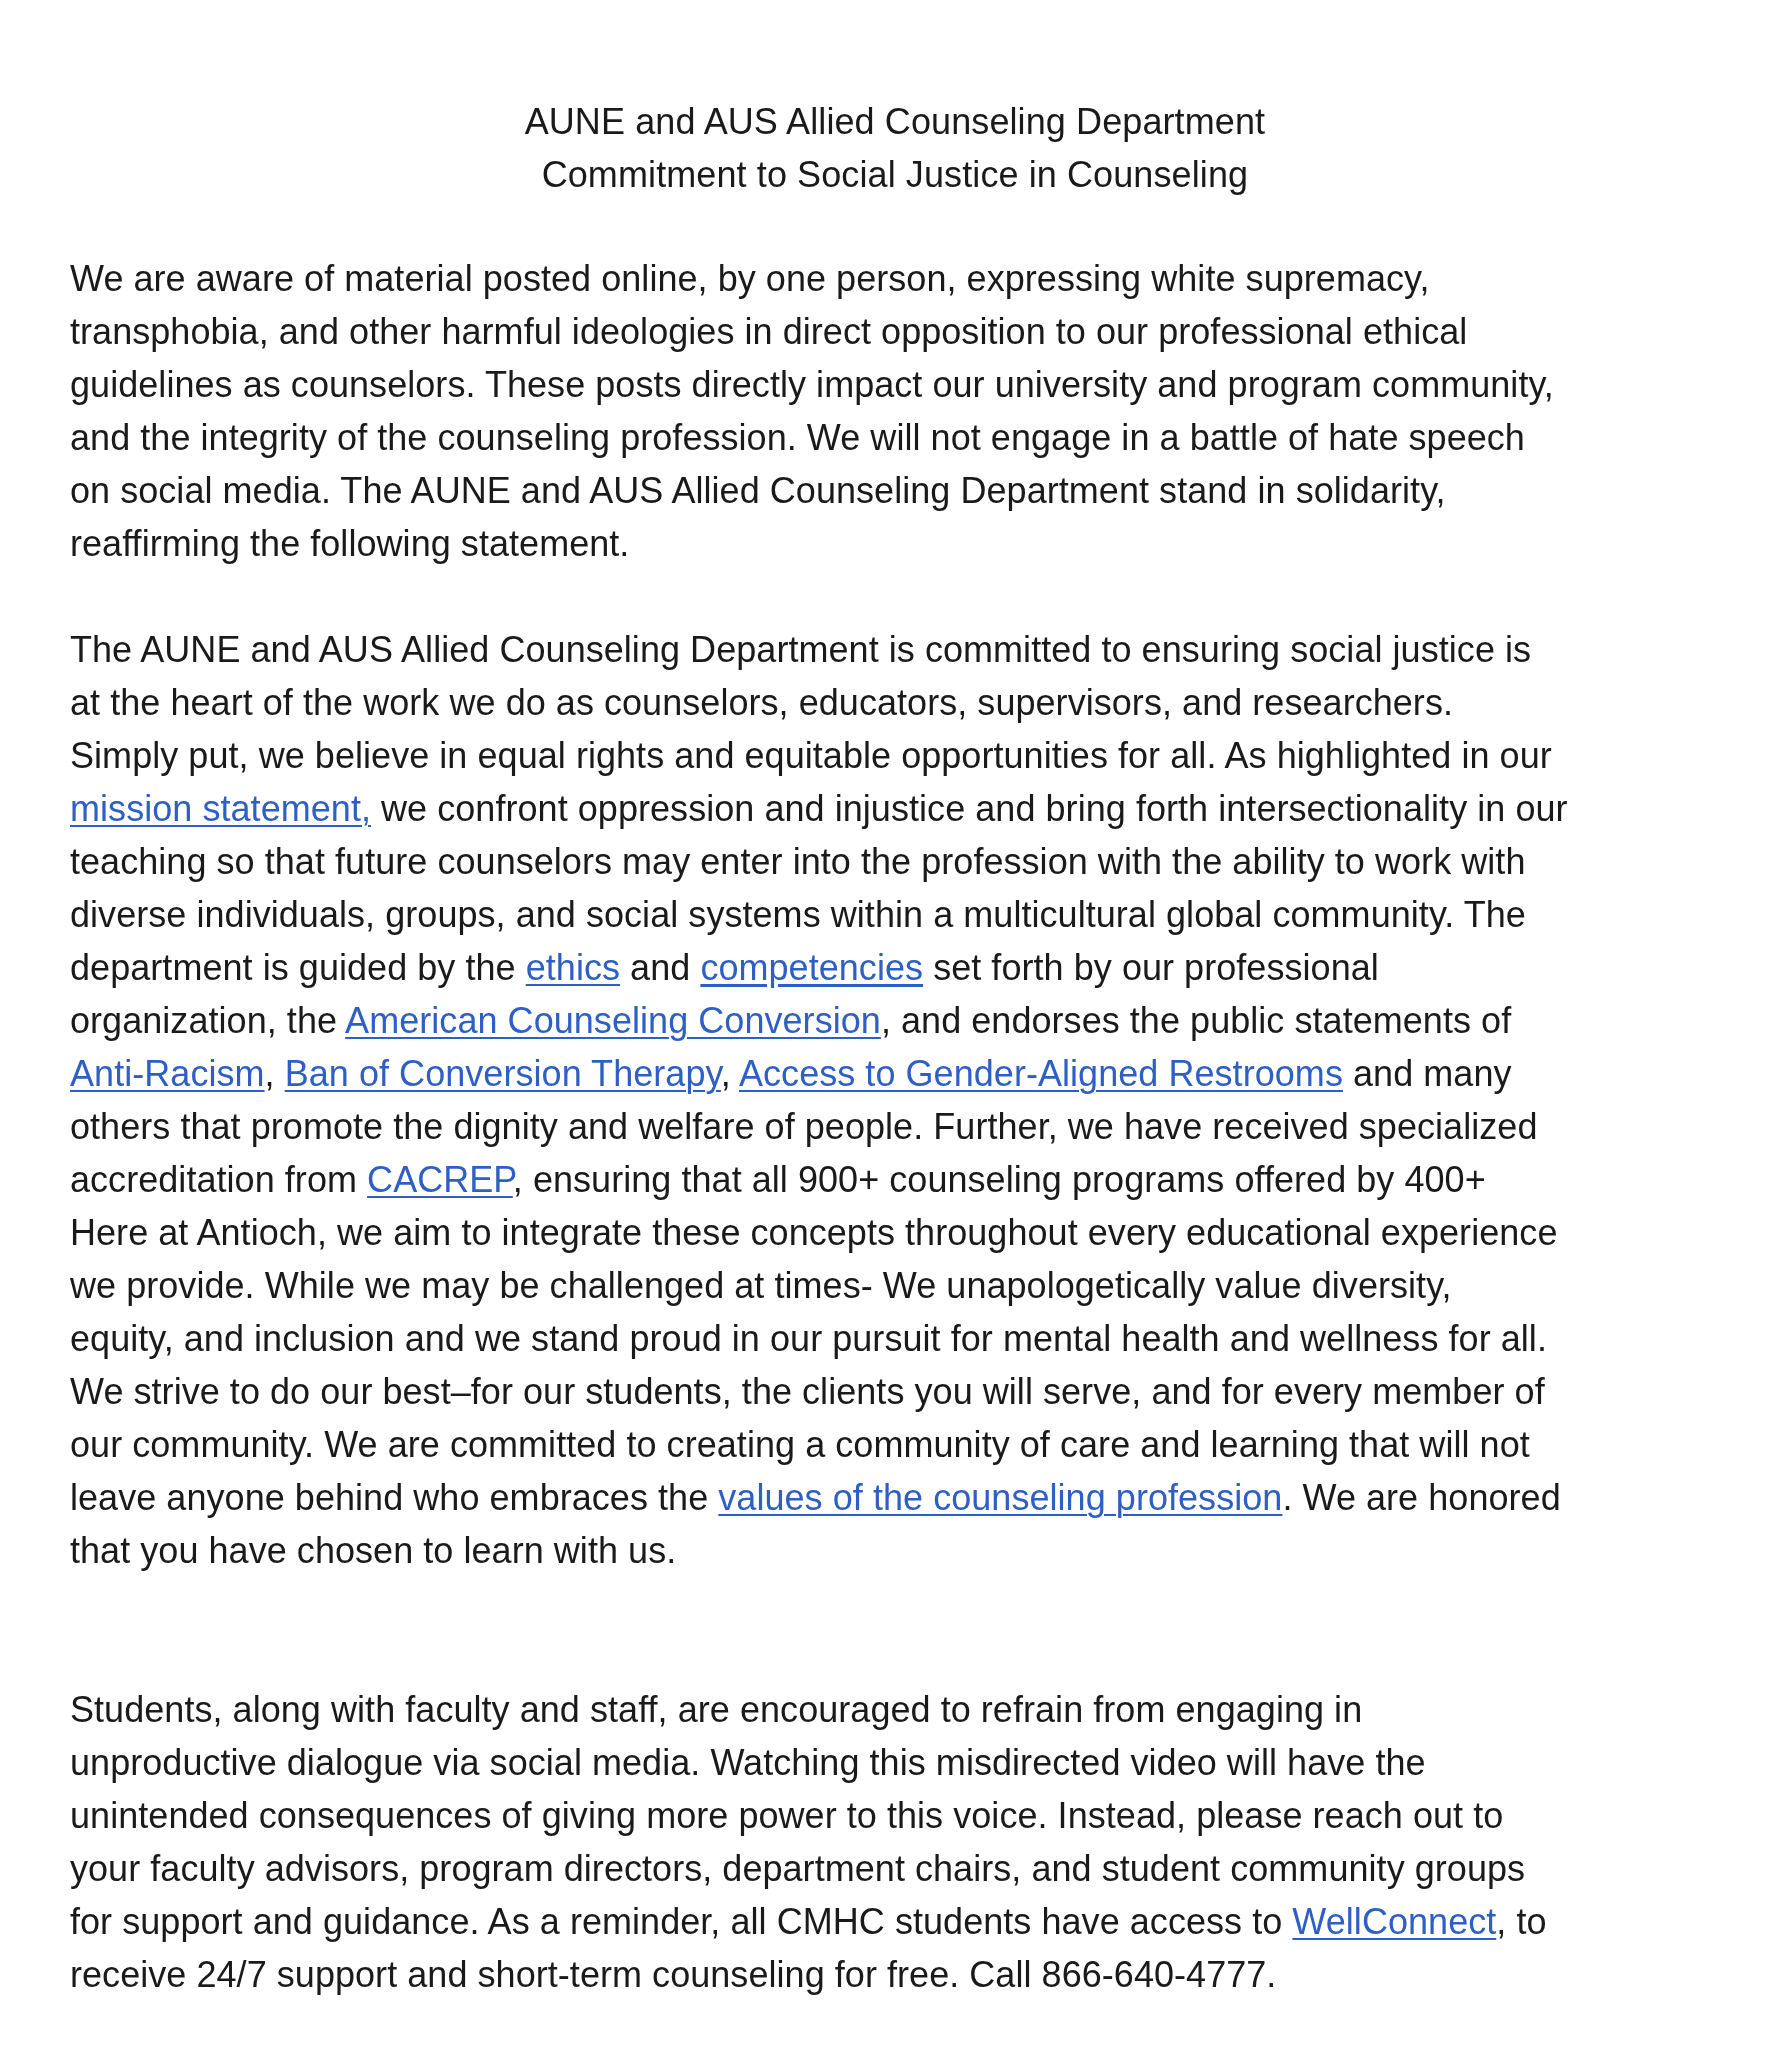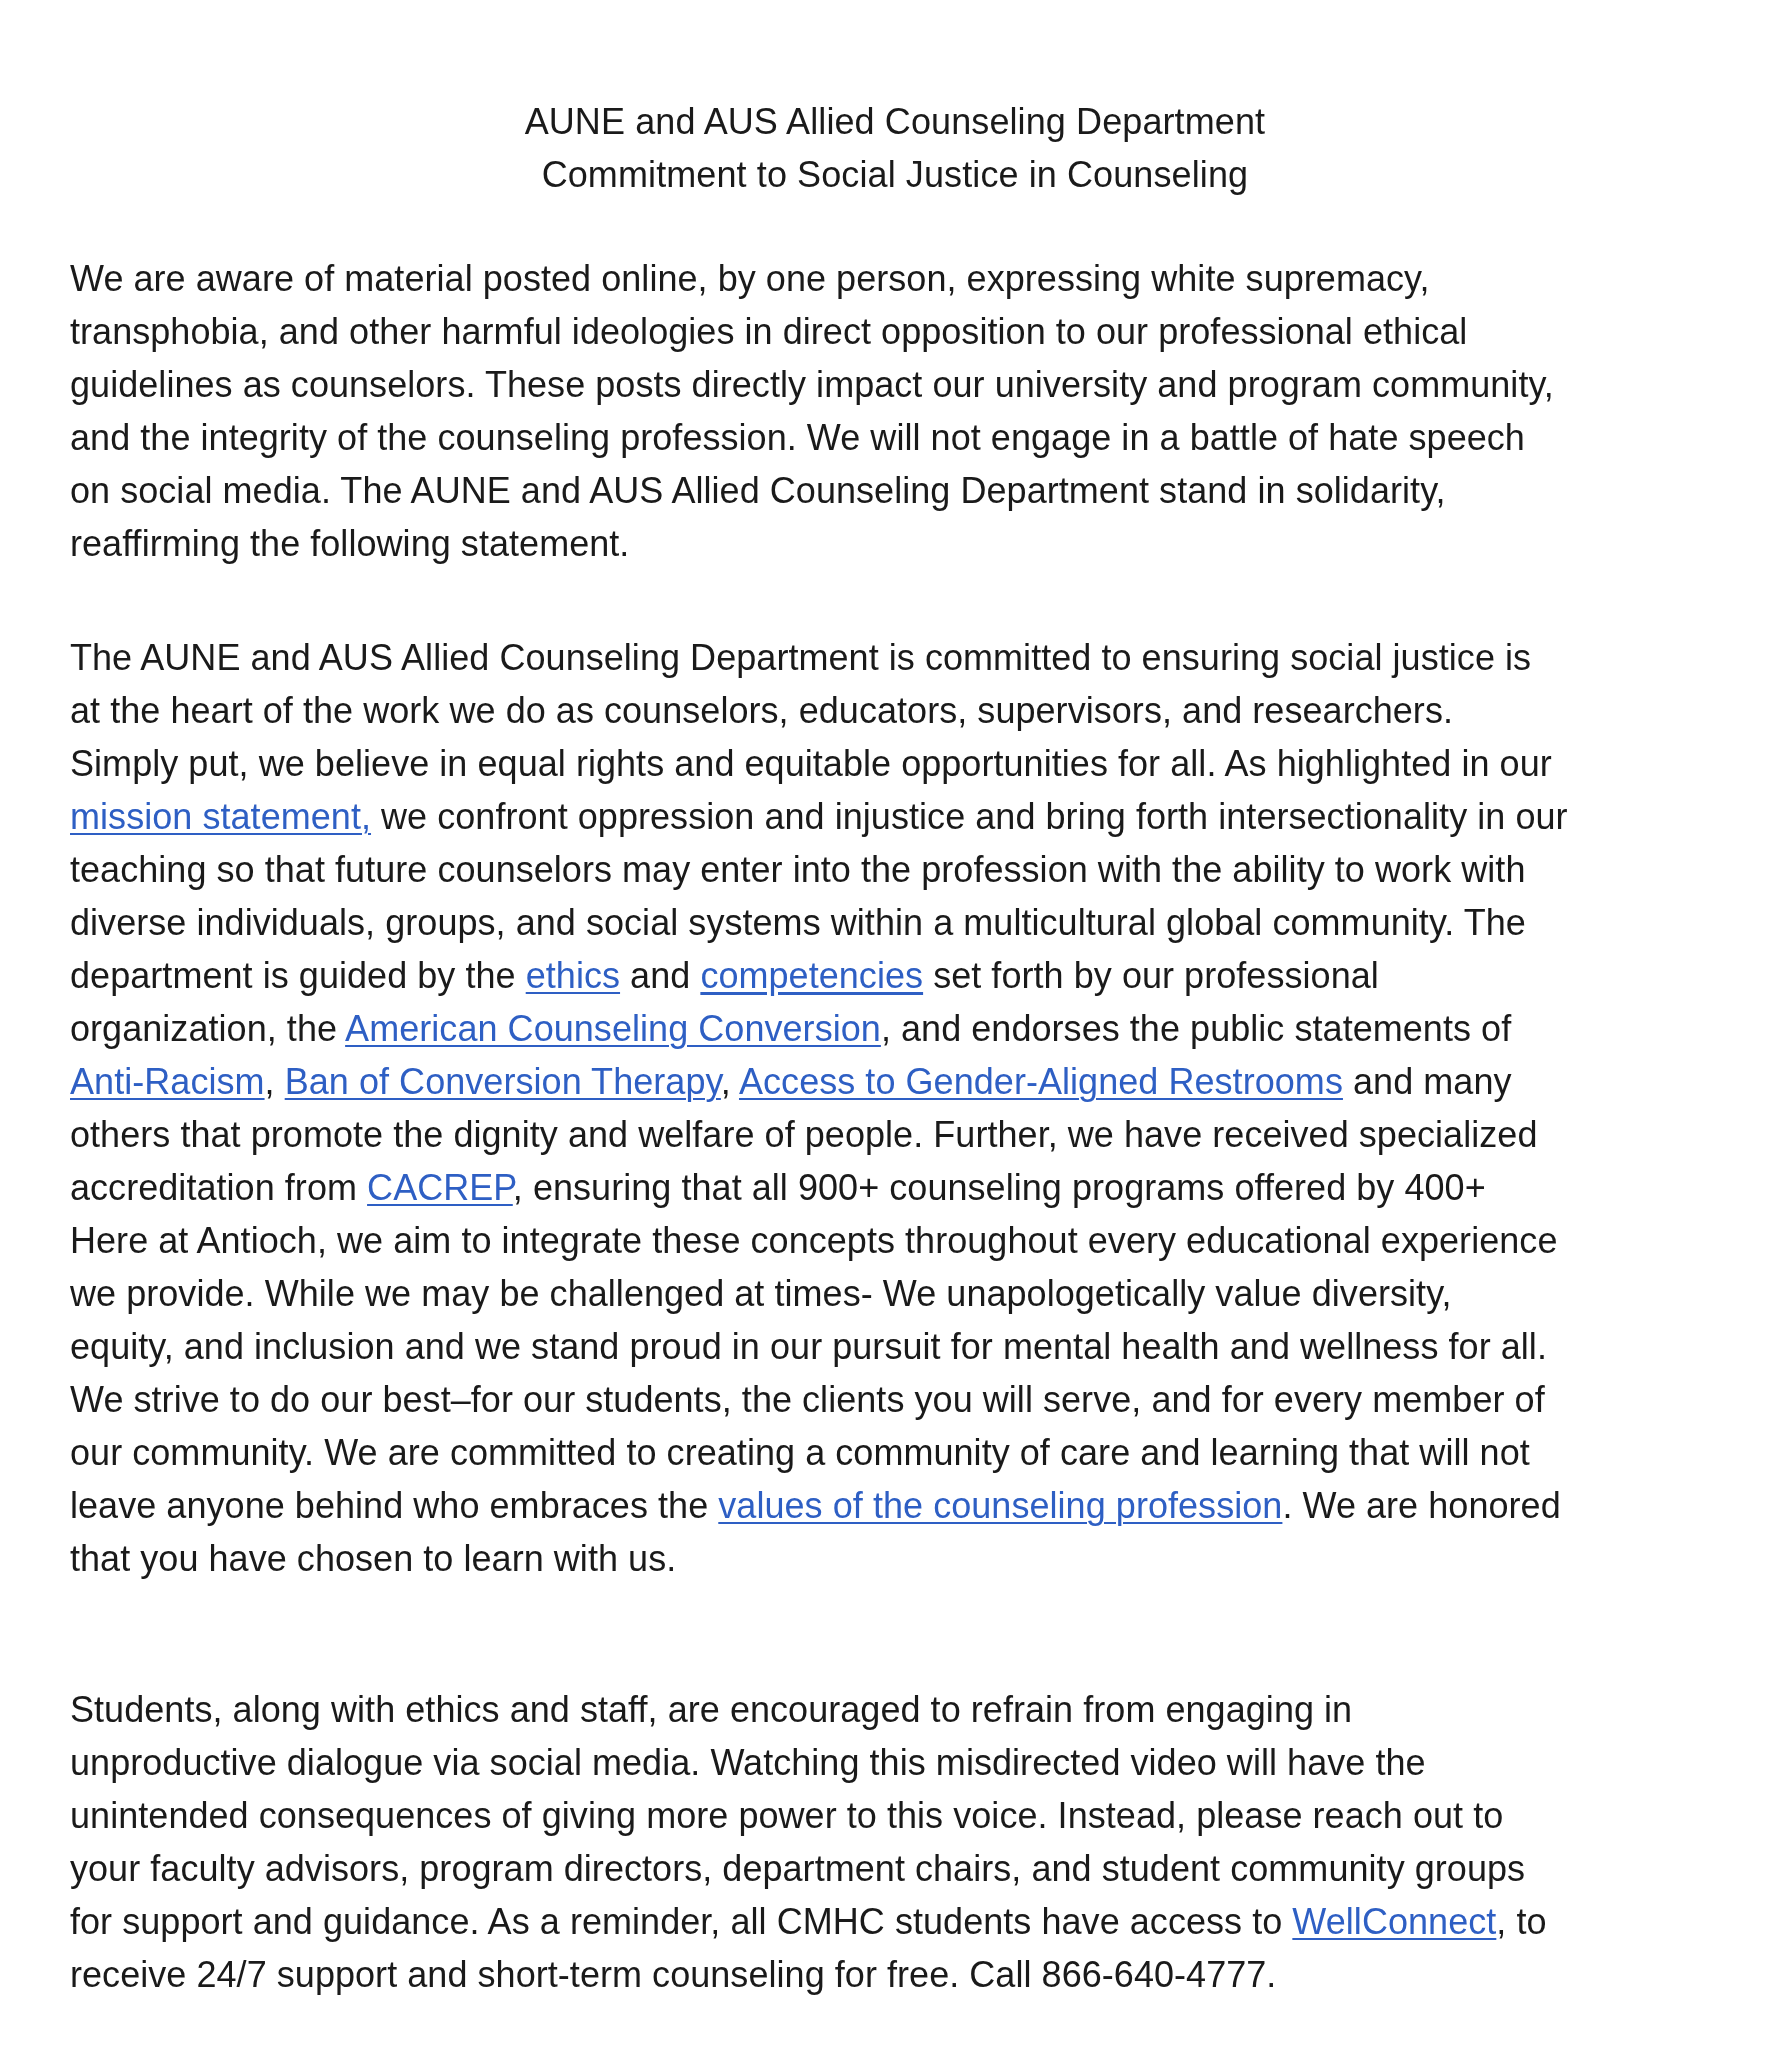--- a/index.html
+++ b/index.html
@@ -14,21 +14,21 @@
     letter-spacing: 0.1px;
   }
   .title-line.l1 { transform: translateX(2.9px); }
   .title-line.l2 { transform: translateX(2.9px); }
   .para {
     position: absolute; left: 70px; width: 1670px;
     font-size: 36px; line-height: 53px; letter-spacing: 0.05px;
   }
   .para .ln { display: block; white-space: nowrap; height: 53px; }
   .p1 { top: 252px; }
-  .p2 { top: 623px; margin-top: 8px; }
+  .p2 { top: 623px; }
   .p3 { top: 1683px; }
   a.link {
     color: #2e5fc4; text-decoration: underline; text-decoration-thickness: 1.9px;
     text-underline-offset: 3.9px; cursor: pointer;
   }
 </style>
 </head>
 <body>
 
 <div class="page">
@@ -62,21 +62,21 @@
     <span class="ln">Here at Antioch, we aim to integrate these concepts throughout every educational experience</span>
     <span class="ln">we provide. While we may be challenged at times- We unapologetically value diversity,</span>
     <span class="ln">equity, and inclusion and we stand proud in our pursuit for mental health and wellness for all.</span>
     <span class="ln">We strive to do our best–for our students, the clients you will serve, and for every member of</span>
     <span class="ln">our community. We are committed to creating a community of care and learning that will not</span>
     <span class="ln"><span style="white-space: pre;">leave anyone behind who embraces the </span><a class="link" style="color: rgb(46, 95, 196); white-space: pre;">values of the counseling profession</a><span style="white-space: pre;">. We are honored</span></span>
     <span class="ln">that you have chosen to learn with us.</span>
   </div>
 
   <div class="para p3">
-    <span class="ln">Students, along with ethics and staff, are encouraged to refrain from engaging in</span>
+    <span class="ln">Students, along with faculty and staff, are encouraged to refrain from engaging in</span>
     <span class="ln">unproductive dialogue via social media. Watching this misdirected video will have the</span>
     <span class="ln">unintended consequences of giving more power to this voice. Instead, please reach out to</span>
     <span class="ln">your faculty advisors, program directors, department chairs, and student community groups</span>
     <span class="ln"><span style="white-space: pre;">for support and guidance. As a reminder, all CMHC students have access to </span><a class="link" style="color: rgb(46, 95, 196); white-space: pre;">WellConnect</a><span style="white-space: pre;">, to</span></span>
     <span class="ln">receive 24/7 support and short-term counseling for free. Call 866-640-4777.</span>
   </div>
 
 </div>
 
 

